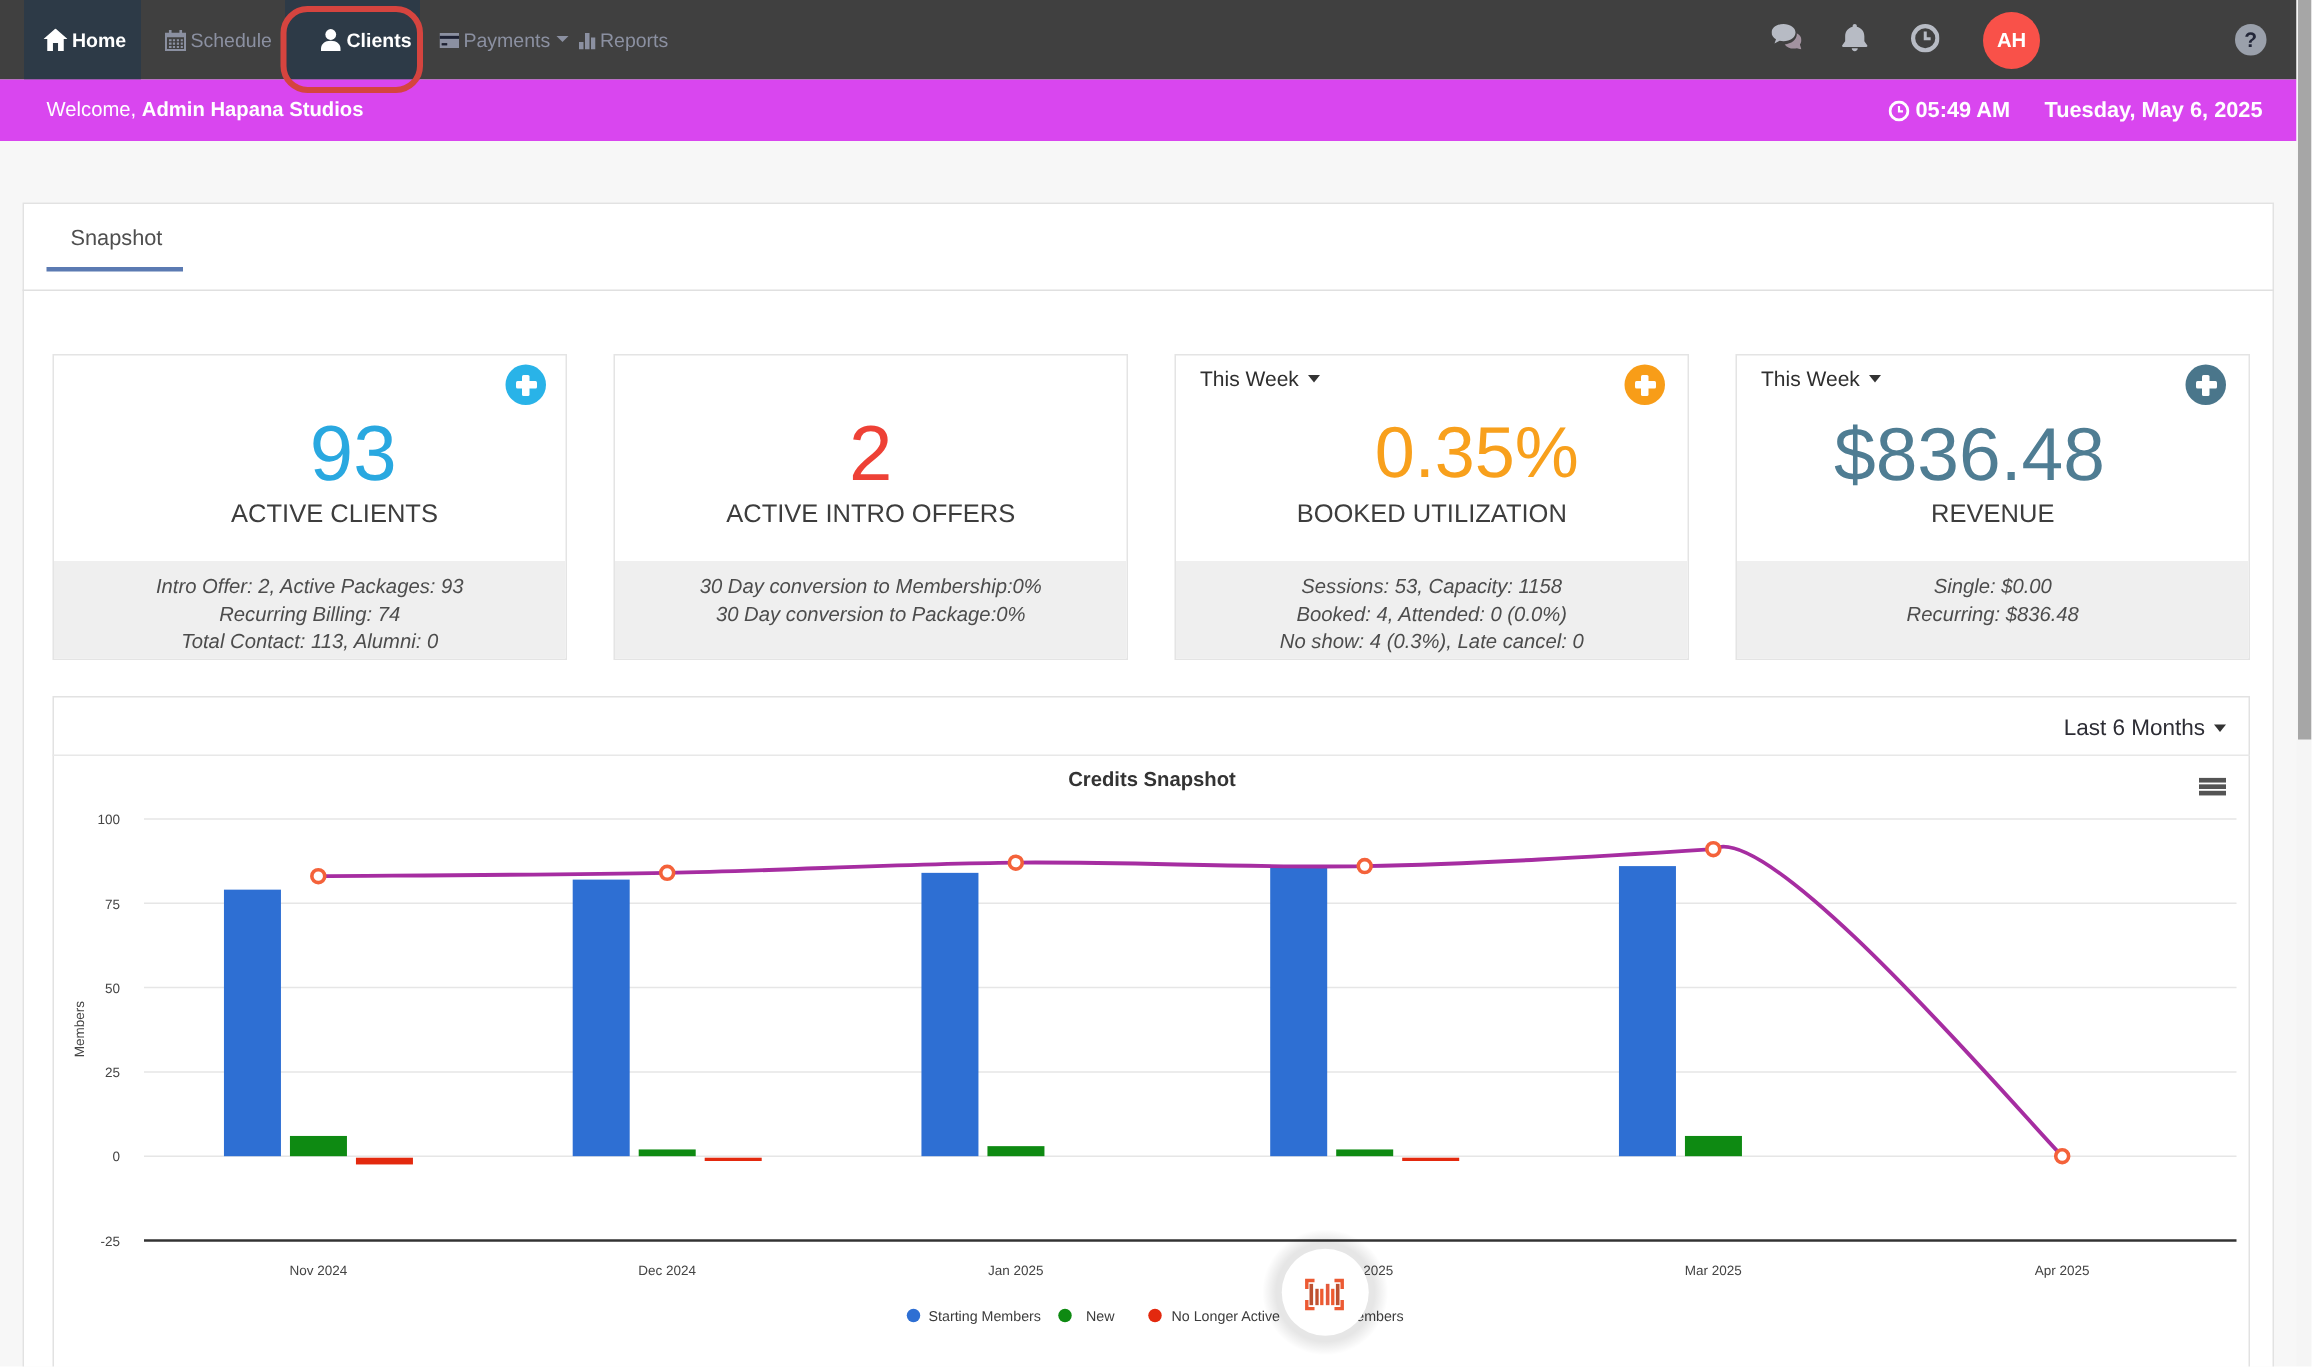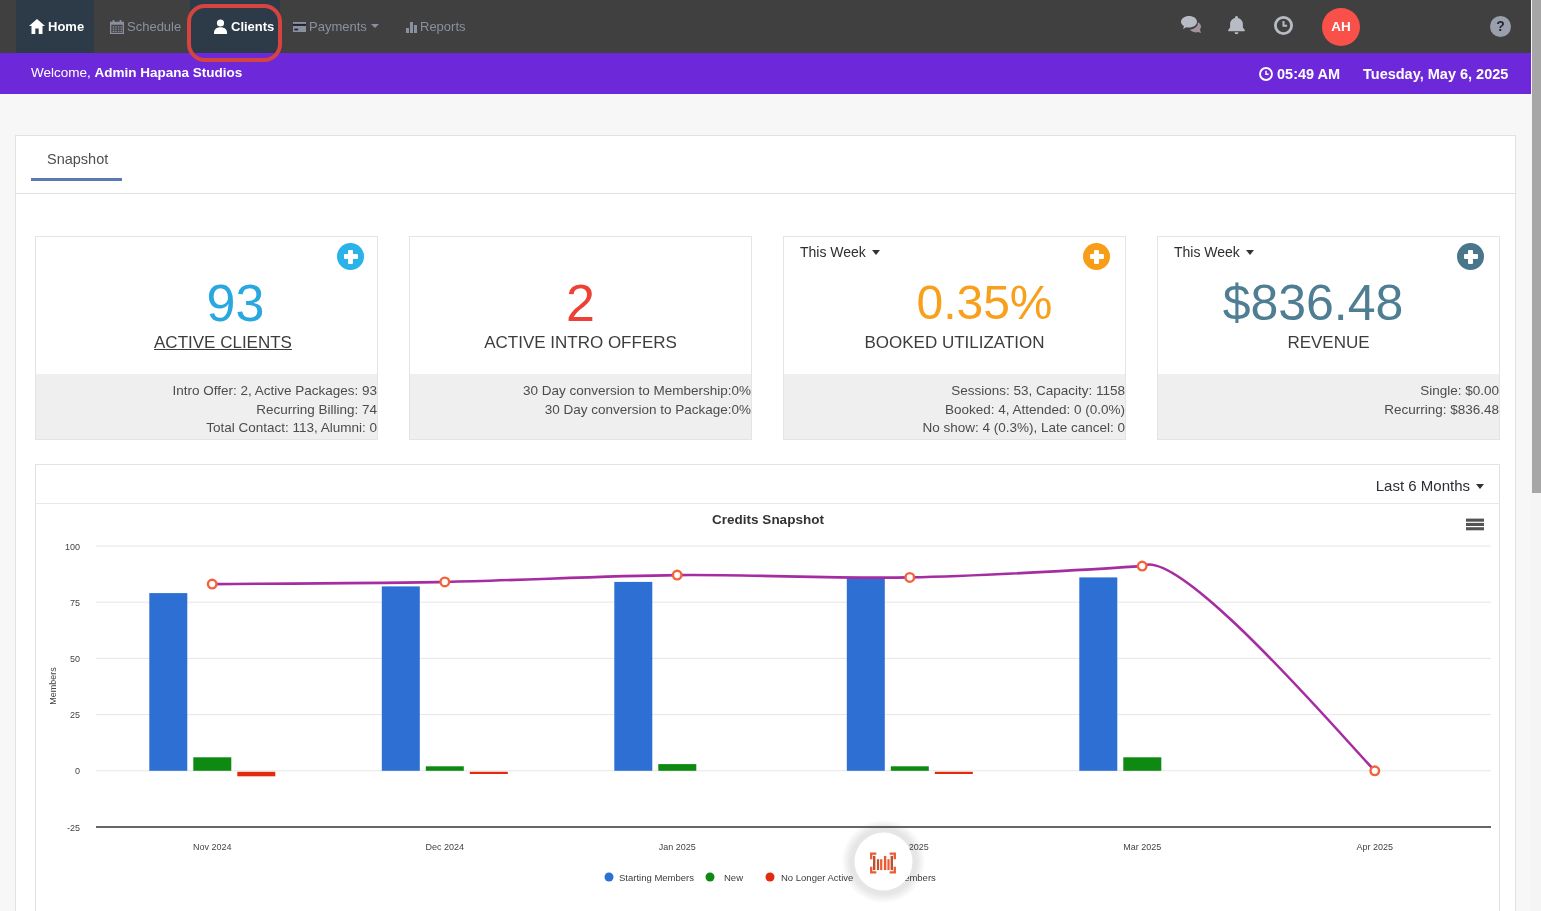--- a/index.html
+++ b/index.html
@@ -9,34 +9,34 @@
   
   #navbar { position:absolute; left:0; top:0; width:1531px; height:53px; background:#404040; }
   .navtile { position:absolute; top:0; height:53px; background:#2d3a47; }
   .navitem { position:absolute; top:0; height:53px; display:flex; align-items:center; gap:3px;
              font-size:13px; color:#8b90a1; white-space:nowrap; }
   .navitem.on { color:#fff; font-weight:bold; }
   .navitem svg { display:block; }
   #redring { position:absolute; left:187px; top:4px; width:95px; height:58px;
              border:4px solid #d5443f; border-radius:18px; z-index:5; }
   
-  #welcome { position:absolute; left:0; top:53px; width:1531px; height:41px; background:#6d28d9;
+  #welcome { position:absolute; left:0; top:53px; width:1531px; height:41px; background:#d946ef;
              color:#fff; font-size:13.5px; }
   
   #maincard { position:absolute; left:15px; top:135px; width:1501px; height:790px;
               background:#fff; border:1px solid #e2e2e2; }
   #tabrow { position:absolute; left:15px; top:135px; width:1501px; height:59px;
             border-bottom:1px solid #e0e0e0; }
   #tablabel { position:absolute; left:47px; top:151px; font-size:14.5px; color:#4f4f4f; }
   #tabline { position:absolute; left:31px; top:178px; width:91px; height:3px; background:#5b7ab2; }
   
   .scard { position:absolute; top:236px; width:343px; height:204px; background:#fff;
            border:1px solid #e4e4e4; }
   .sfoot { position:absolute; left:0; bottom:0; width:100%; height:65px; background:#efefef;
-           text-align:right; font-size:13.5px; color:#4c4c4c; line-height:18.5px; padding-top:8px; }
+           text-align:center; font-size:13.5px; color:#4c4c4c; line-height:18.5px; padding-top:8px;font-style:italic; }
   .bignum { position:absolute; left:0; top:272px; width:100%; text-align:center; font-size:52px; line-height:62px; }
   .slabel { position:absolute; left:0; top:333px; width:100%; text-align:center; font-size:17px;
             color:#3d3d3d; letter-spacing:0; }
   .plus { position:absolute; width:27px; height:27px; border-radius:50%; color:#fff; }
   .plus:before { content:""; position:absolute; left:6.5px; top:11.2px; width:14px; height:4.6px; background:#fff; border-radius:1px;}
   .plus:after  { content:""; position:absolute; top:6.5px; left:11.2px; height:14px; width:4.6px; background:#fff; border-radius:1px;}
   .tweek { position:absolute; top:244px; font-size:14px; color:#2e2e2e; }
   .caret { display:inline-block; width:0; height:0; border-left:4.5px solid transparent;
            border-right:4.5px solid transparent; border-top:5px solid #333; vertical-align:middle;
            margin-left:6px; margin-bottom:2px; }
@@ -77,21 +77,21 @@
   </div>
   <div class="navitem" style="left:293px;">
     <svg width="13" height="10" viewBox="0 0 13 10">
         <path fill="#8b90a1" d="M0 0 h13 v10 H0 z M1.5 6.8 h3.6 v1.4 H1.5 z" fill-rule="evenodd"></path>
         <rect x="0" y="1.9" width="13" height="2" fill="#1d2134"></rect>
         <rect x="1.5" y="6.8" width="3.6" height="1.4" fill="#1d2134"></rect>
       </svg>
     <span>Payments</span>
       <span class="caret" style="border-top-color:#8b90a1; margin-left:1px; border-left-width:4px; border-right-width:4px; border-top-width:4px;"></span>
   </div>
-  <div class="navitem" style="left:406px;">
+  <div class="navitem" style="left:386px;">
     <svg width="11" height="12" viewBox="0 0 11 12">
         <path fill="#8b90a1" d="M0 7h3v5H0zM4 1h3v11H4zM8 4h3v8H8z"></path>
       </svg>
     <span>Reports</span>
   </div>
 
   <svg class="abs" style="left:1181px; top:16px;" width="20" height="17" viewBox="0 0 20 17">
     <path fill="#b7bbc4" d="M8 0C3.6 0 0 2.5 0 5.7c0 1.8 1.2 3.4 3 4.5L2 13l3.4-1.8c.8.2 1.7.3 2.6.3 4.4 0 8-2.5 8-5.8S12.4 0 8 0z"></path>
     <path fill="#a393a0" d="M18.9 13.6c.7-.8 1.1-1.8 1.1-2.9 0-1.9-1.3-3.6-3.2-4.5 0 .2.1.4.1.5 0 3.8-3.9 6.6-8.1 6.9 1.2 1.7 3.4 2.8 5.9 2.8.8 0 1.6-.1 2.3-.3L20 17l-1.1-3.4z"></path>
   </svg>
@@ -128,21 +128,21 @@
 <div class="scard" style="left:409px;">
   <div class="sfoot">30 Day conversion to Membership:0%<br>30 Day conversion to Package:0%</div>
 </div>
 <div class="scard" style="left:783px;">
   <div class="sfoot">Sessions: 53, Capacity: 1158<br>Booked: 4, Attended: 0 (0.0%)<br>No show: 4 (0.3%), Late cancel: 0</div>
 </div>
 <div class="scard" style="left:1157px;">
   <div class="sfoot">Single: $0.00<br>Recurring: $836.48</div>
 </div>
 <div class="bignum" style="left:35px; width:401px; color:#29a8e0;">93</div>
-<div class="slabel" style="left:35px; width:376px;text-decoration:underline;">ACTIVE CLIENTS</div>
+<div class="slabel" style="left:35px; width:376px;">ACTIVE CLIENTS</div>
 <div class="bignum" style="left:409px; width:343px; color:#ee4136;">2</div>
 <div class="slabel" style="left:409px; width:343px;">ACTIVE INTRO OFFERS</div>
 <div class="bignum" style="left:783px; width:403px; color:#f8a01c; font-size:48px;">0.35%</div>
 <div class="slabel" style="left:783px; width:343px;">BOOKED UTILIZATION</div>
 <div class="bignum" style="left:1157px; width:312px; color:#4f7d93; font-size:50px;">$836.48</div>
 <div class="slabel" style="left:1157px; width:343px;">REVENUE</div>
 <div class="plus" style="left:337px; top:243px; background:#29b3e8;"></div>
 <div class="plus" style="left:1083px; top:243px; background:#f89d18;"></div>
 <div class="plus" style="left:1457px; top:243px; background:#4a768b;"></div>
 <div class="tweek" style="left:800px;">This Week<span class="caret"></span></div>

